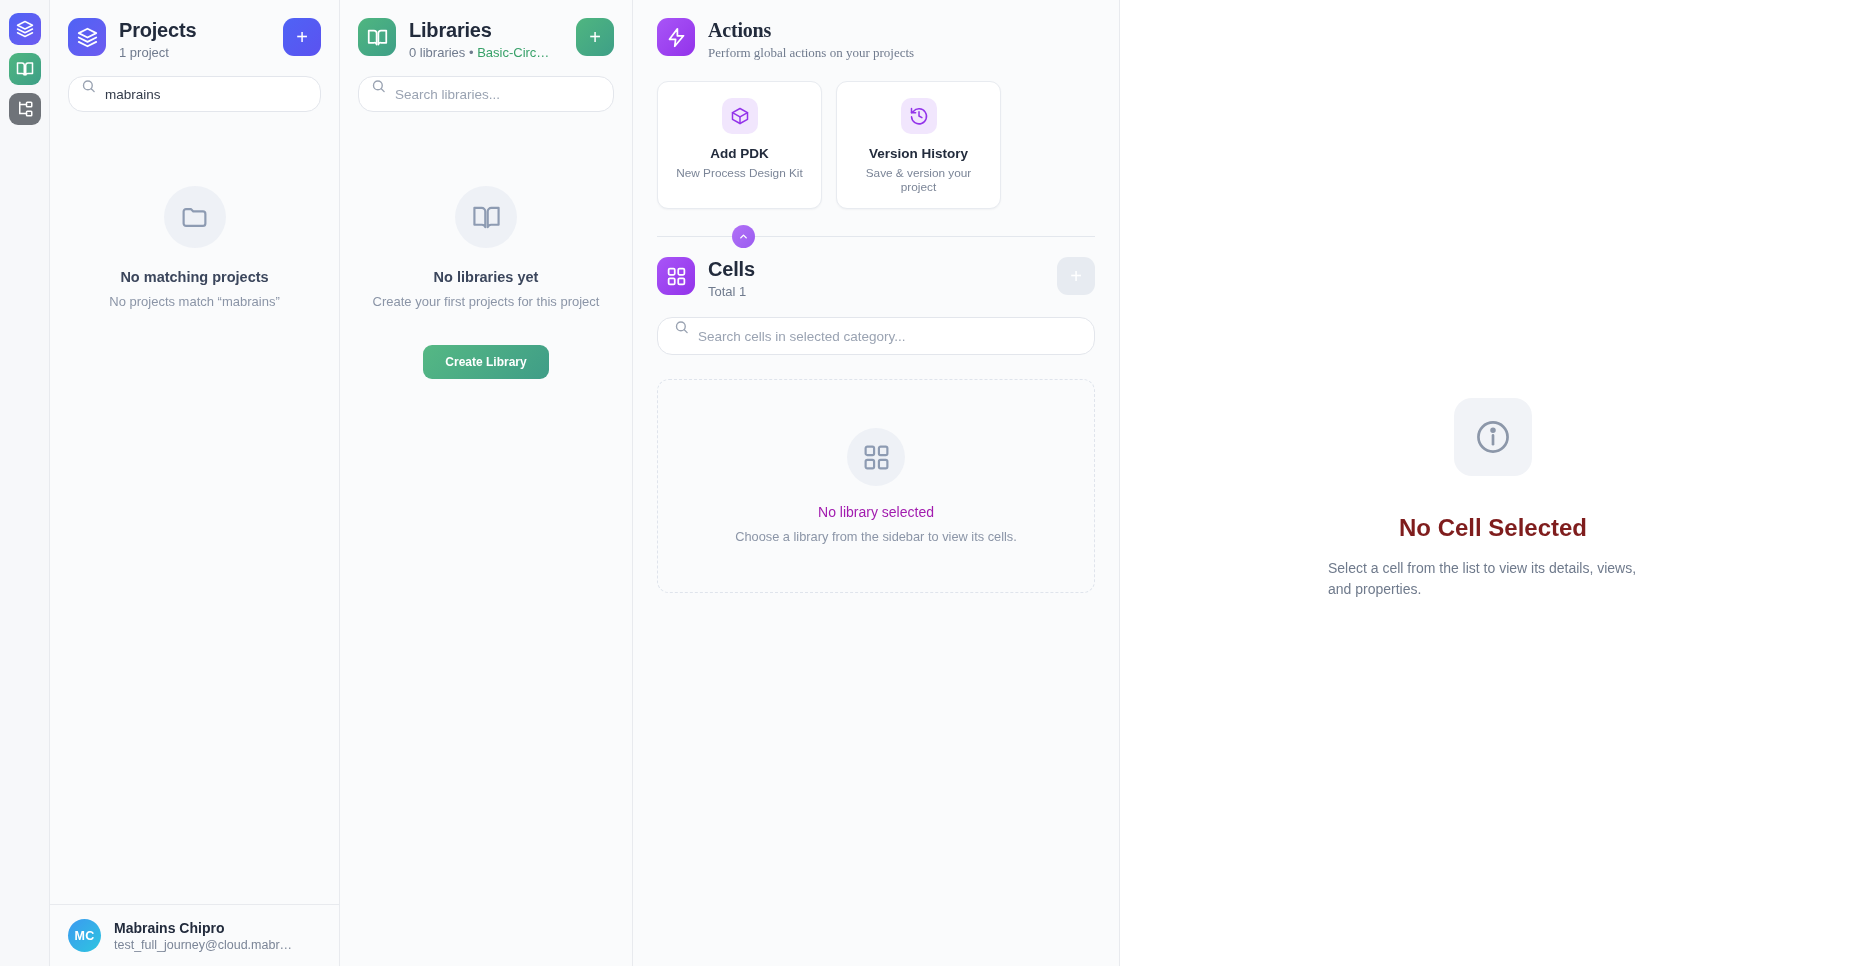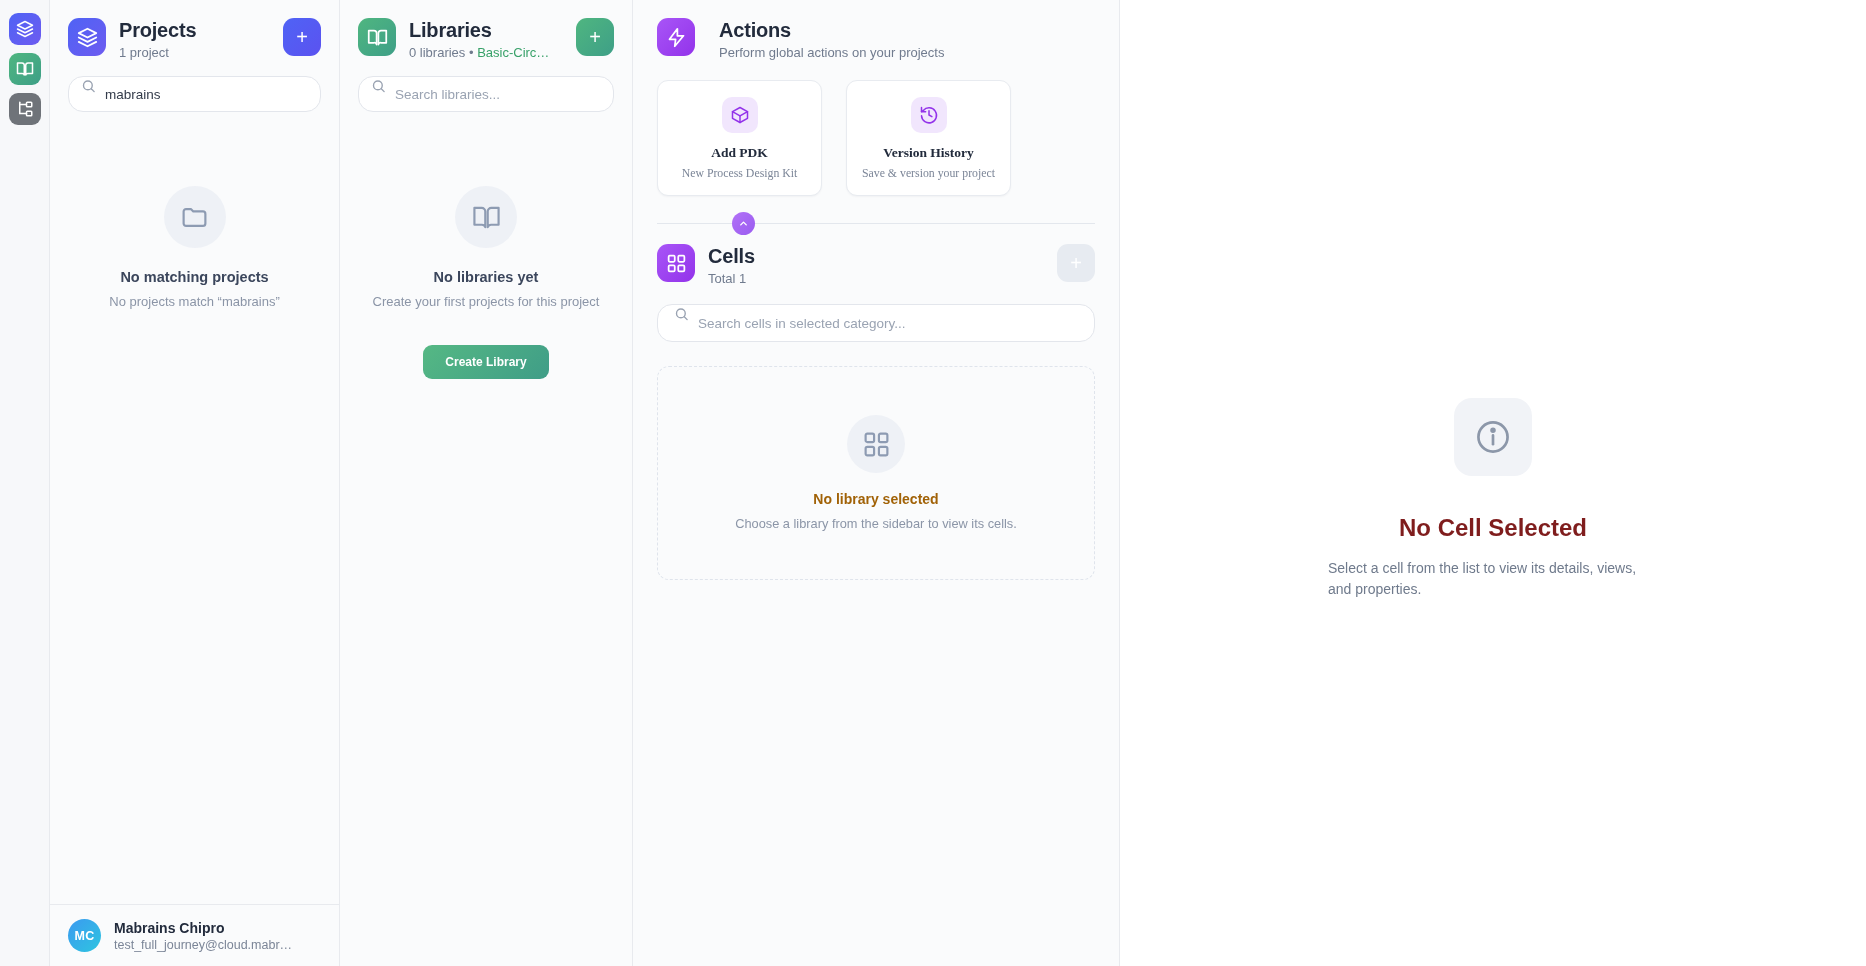--- a/index.html
+++ b/index.html
@@ -97,22 +97,22 @@
     display: flex; align-items: center; justify-content: center; letter-spacing: .3px;
   }
   .user-meta { min-width: 0; }
   .user-name { font-size: 14px; font-weight: 700; color: #222b3c; }
   .user-mail { font-size: 12.5px; color: #7b8597; margin-top: 2px;
                white-space: nowrap; overflow: hidden; text-overflow: ellipsis; max-width: 185px; }
 
   
   .center { flex: 1 1 auto; min-width: 0; height: 966px; background: #fafbfc;
             border-right: 1px solid #e8eaee; display: flex; flex-direction: column; position: relative; }
-  .actions-head { padding: 18px 24px 0 24px; display: flex; align-items: flex-start; gap: 24px; }
-  .action-cards { display: flex; gap: 24px; padding: 20px 24px 0 24px; font-family: Liberation Serif, serif; }
+  .actions-head { padding: 18px 24px 0 24px; display: flex; align-items: flex-start; gap: 13px; font-family: Liberation Serif, serif; }
+  .action-cards { display: flex; gap: 14px; padding: 20px 24px 0 24px; }
   .action-card {
     width: 165px; background: #fff; border: 1px solid #e8ebf0; border-radius: 11px;
     padding: 16px 12px 14px 12px; text-align: center; cursor: pointer;
     box-shadow: 0 1px 2px rgba(16,24,40,.04);
   }
   .action-ico {
     width: 36px; height: 36px; margin: 0 auto 12px auto; border-radius: 10px;
     background: #f1e6fd; display: flex; align-items: center; justify-content: center;
   }
   .action-ico svg { width: 20px; height: 20px; color: #9333ea; display: block; }
@@ -137,21 +137,21 @@
   .cells-search-wrap { padding: 18px 24px 0 24px; position: relative; }
   .cells-search-wrap .search-box { height: 38px; padding-left: 40px; }
   .cells-search-wrap .search-ico { left: 41px; }
 
   .cells-empty {
     margin: 24px 24px 0 24px; border: 1px dashed #dfe4ec; border-radius: 12px;
     height: 214px; display: flex; flex-direction: column;
     align-items: center; justify-content: center; text-align: center;
   }
   .cells-empty .empty-circle { width: 58px; height: 58px; margin-bottom: 18px; }
-  .cells-empty-title { font-size: 14px; font-weight: 700; color: #a16207; }
+  .cells-empty-title { font-size: 14px; font-weight: 400; color: #a21caf; }
   .cells-empty-sub   { font-size: 12.8px; color: #8b95a7; margin-top: 9px; }
 
   
   .inspector { width: 746px; flex: 0 0 746px; height: 966px; background: #fff;
                display: flex; flex-direction: column; align-items: center; padding-top: 398px; }
   .insp-ico {
     width: 78px; height: 78px; border-radius: 18px; background: #f1f3f7;
     display: flex; align-items: center; justify-content: center; margin-bottom: 38px;
   }
   .insp-ico svg { width: 38px; height: 38px; color: #8c97a9; display: block; }

